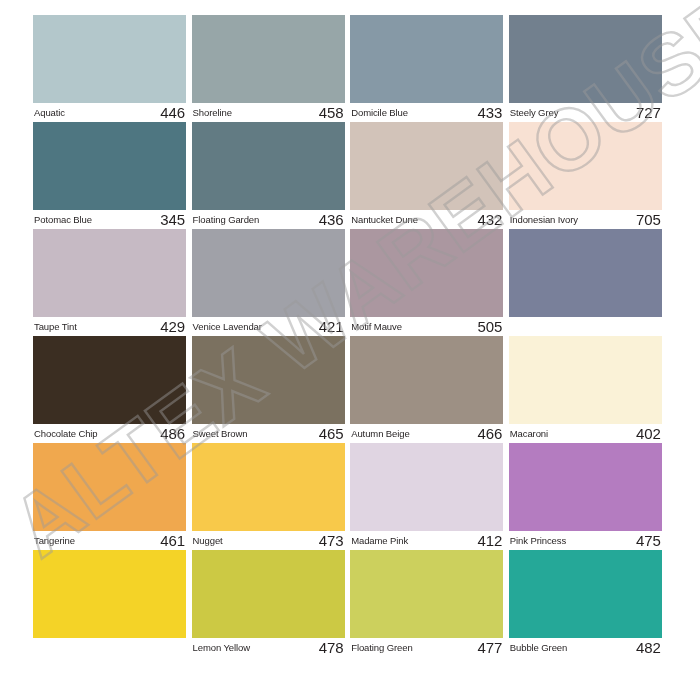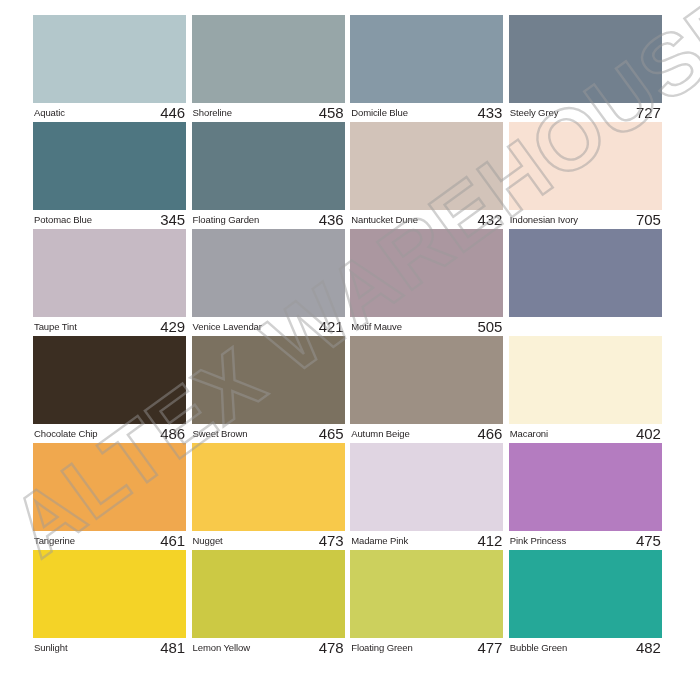--- a/index.html
+++ b/index.html
@@ -230,24 +230,20 @@
       </div>
       <div class="cell">
         <div class="swatch" style="background: rgb(180, 124, 192);"></div>
         <div class="caption">
           <span class="c-name">Pink Princess</span>
           <span class="c-code">475</span>
         </div>
       </div>
       <div class="cell">
         <div class="swatch" style="background: rgb(244, 211, 39);"></div>
-        <div class="caption">
-          <span class="c-name">Sunlight</span>
-          <span class="c-code">481</span>
-        </div>
       </div>
       <div class="cell">
         <div class="swatch" style="background: rgb(204, 201, 68);"></div>
         <div class="caption">
           <span class="c-name">Lemon Yellow</span>
           <span class="c-code">478</span>
         </div>
       </div>
       <div class="cell">
         <div class="swatch" style="background: rgb(204, 208, 93);"></div>

